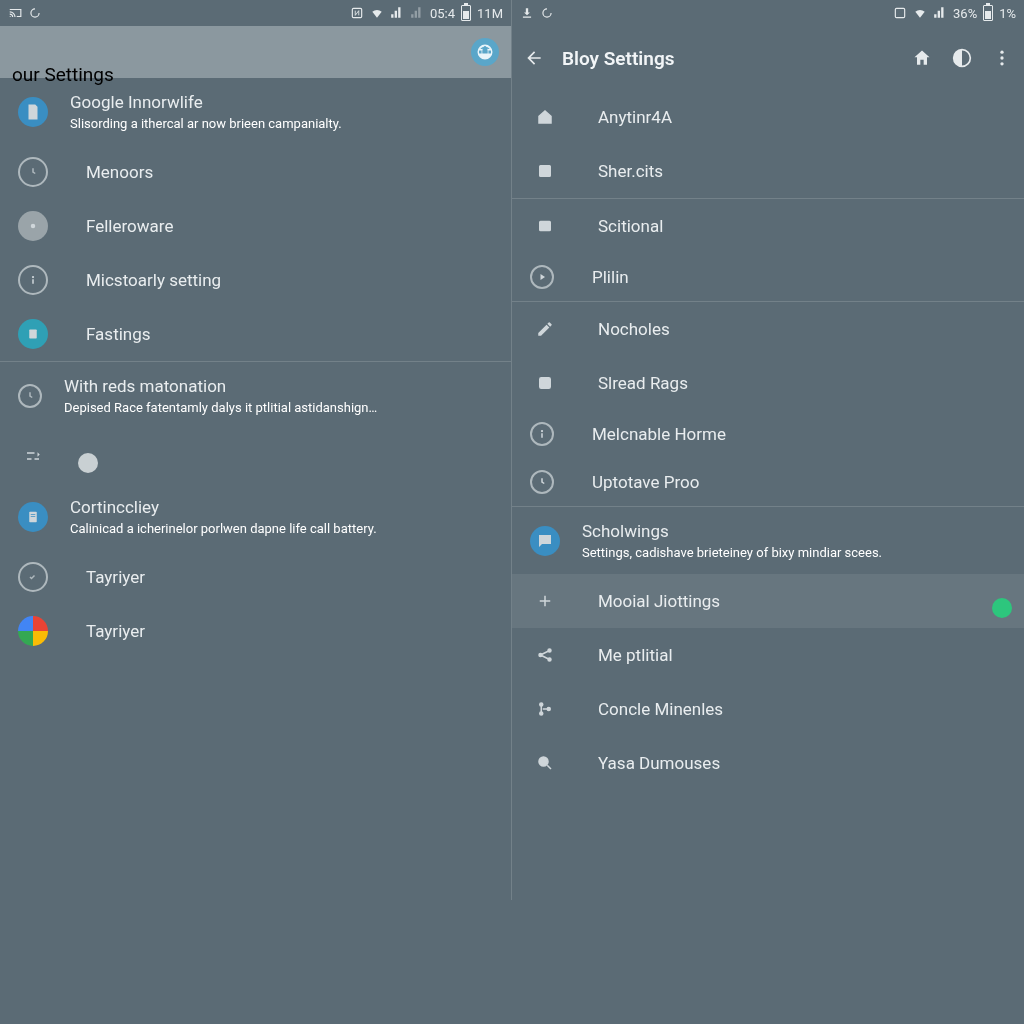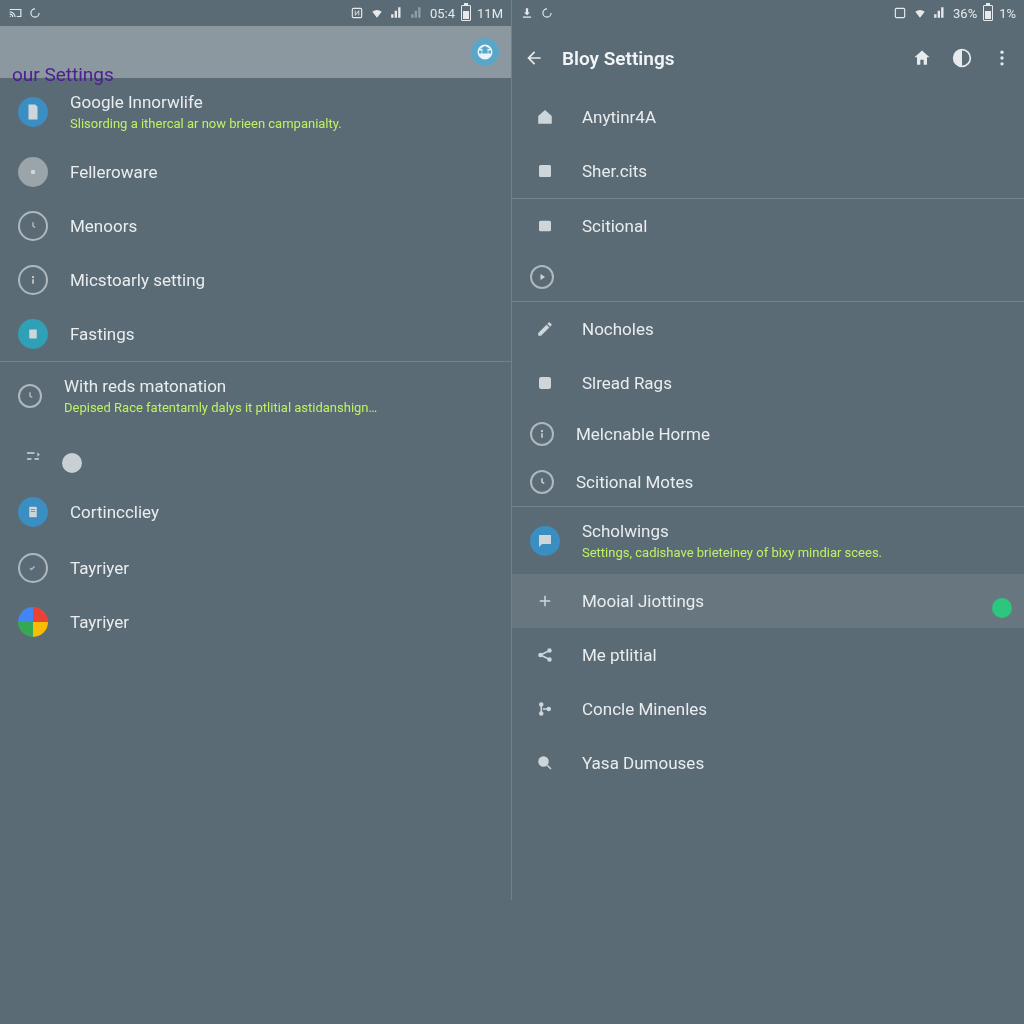--- a/index.html
+++ b/index.html
@@ -9,43 +9,43 @@
 
 .statusbar { height: 26px; background: #5b6b75; display: flex; align-items: center; justify-content: flex-end; padding: 0 8px; gap: 6px; color: #e6eaec; font-size: 13px; }
 .statusbar .sb-left { margin-right: auto; display: flex; gap: 6px; align-items: center; color: #cfd6da; }
 .statusbar svg { width: 14px; height: 14px; fill: #e6eaec; }
 .statusbar .battery { width: 10px; height: 16px; border: 1.5px solid #e6eaec; border-radius: 1px; position: relative; }
 .statusbar .battery::before { content: ''; position: absolute; top: -3px; left: 2px; width: 4px; height: 2px; background: #e6eaec; }
 .statusbar .battery::after { content: ''; position: absolute; bottom: 1px; left: 1px; right: 1px; height: 60%; background: #e6eaec; }
 
 .appbar { display: flex; align-items: center; padding: 0 12px; }
 .appbar-left { height: 52px; background: #8b989f; color: #2e3a41; }
-.appbar-left .title { font-size: 19px; color: #4c1d95; margin-top: 44px; }
+.appbar-left .title { font-size: 19px; color: #000000; margin-top: 44px; }
 .appbar-left .spacer { flex: 1; }
 .appbar-left .globe { width: 28px; height: 28px; border-radius: 50%; background: #5aa6c9; display: flex; align-items: center; justify-content: center; }
 .appbar-left .globe svg { width: 18px; height: 18px; fill: #e8f4fa; }
 
 .appbar-right { height: 64px; color: #f2f5f7; }
 .appbar-right .back { color: #f2f5f7; margin-right: 18px; display: flex; }
 .appbar-right .title { font-size: 19px; font-weight: 600; }
 .appbar-right .spacer { flex: 1; }
 .appbar-right .action { margin-left: 20px; color: #e6eaec; display: flex; }
 .appbar-right svg { width: 20px; height: 20px; fill: #e6eaec; }
 
 .list { flex: 1; overflow: hidden; }
 .row { display: flex; align-items: center; padding: 14px 16px 14px 18px; color: #e6eaec; }
-.row.tight { padding-top: 12px; padding-bottom: 12px; }
+.row.tight { padding-top: 12px; padding-bottom: 12px; gap: 16px; }
 .row .ic { width: 30px; height: 30px; flex-shrink: 0; display: flex; align-items: center; justify-content: center; margin-right: 22px; }
 .row .ic.circle { border-radius: 50%; }
 .row .ic.outline { border: 2px solid #aeb8bd; border-radius: 50%; }
 .row .ic.small { width: 24px; height: 24px; }
 .row .ic svg { width: 18px; height: 18px; fill: #cfd6da; }
 .row .txt { flex: 1; min-width: 0; }
 .row .txt .t1 { font-size: 17px; color: #e9edef; }
-.row .txt .t2 { font-size: 13px; color: #bef264; margin-top: 4px; white-space: nowrap; overflow: hidden; text-overflow: ellipsis; }
+.row .txt .t2 { font-size: 13px; color: #ffffff; margin-top: 4px; white-space: nowrap; overflow: hidden; text-overflow: ellipsis; }
 .row .tail { margin-left: 8px; }
 .row.highlight { background: rgba(255,255,255,0.08); }
 .divider { height: 1px; background: rgba(255,255,255,0.15); margin-left: 0; }
 
 .toggle-off { width: 30px; height: 14px; background: #9aa4a9; border-radius: 8px; position: relative; }
 .toggle-off::after { content: ''; position: absolute; right: -4px; top: -3px; width: 20px; height: 20px; background: #c9d0d3; border-radius: 50%; }
 .toggle-on { width: 30px; height: 14px; background: rgba(45,198,125,0.5); border-radius: 8px; position: relative; }
 .toggle-on::after { content: ''; position: absolute; right: -4px; top: -3px; width: 20px; height: 20px; background: #2dc67d; border-radius: 50%; }
 
 
@@ -105,37 +105,37 @@
           <svg viewBox="0 0 24 24" fill="#fff">
             <path d="M6 2h9l3 3v17H6zM8 6h8v1H8zm0 3h8v1H8zm0 3h8v1H8z"></path>
           </svg>
         </span>
       <div class="txt">
           <div class="t1">Google Innorwlife</div>
           <div class="t2">Slisording a ithercal ar now brieen campanialty.</div>
         </div>
     </div>
     <div class="row tight">
+      <span class="ic outline">
+          <svg viewBox="0 0 24 24">
+            <path d="M12 7v5l3 2" fill="none" stroke="#aeb8bd" stroke-width="2"></path>
+          </svg>
+        </span>
+      <div class="txt">
+          <div class="t1">Menoors</div>
+        </div>
+    </div>
+    <div class="row tight">
       <span class="ic circle bg-grey">
           <svg viewBox="0 0 24 24" fill="#5b6b75">
             <circle cx="12" cy="12" r="3"></circle>
           </svg>
         </span>
       <div class="txt">
           <div class="t1">Felleroware</div>
-        </div>
-    </div>
-    <div class="row tight">
-      <span class="ic outline">
-          <svg viewBox="0 0 24 24">
-            <path d="M12 7v5l3 2" fill="none" stroke="#aeb8bd" stroke-width="2"></path>
-          </svg>
-        </span>
-      <div class="txt">
-          <div class="t1">Menoors</div>
         </div>
     </div>
     <div class="row tight">
       <span class="ic outline">
           <svg viewBox="0 0 24 24" fill="#aeb8bd">
             <circle cx="12" cy="8" r="1.5"></circle>
             <rect x="11" y="11" width="2" height="6"></rect>
           </svg>
         </span>
       <div class="txt">
@@ -176,20 +176,21 @@
     <div class="row">
       <span class="ic circle bg-blue">
           <svg viewBox="0 0 24 24" fill="#fff">
             <rect x="7" y="5" width="10" height="14" rx="1"></rect>
             <rect x="9" y="8" width="6" height="1" fill="#3a8ec2"></rect>
             <rect x="9" y="11" width="6" height="1" fill="#3a8ec2"></rect>
           </svg>
         </span>
       <div class="txt">
           <div class="t1">Cortinccliey</div>
+          <div class="t2">Calinicad a icherinelor porlwen dapne life call battery.</div>
         </div>
     </div>
     <div class="row tight">
       <span class="ic outline">
           <svg viewBox="0 0 24 24" fill="#aeb8bd">
             <path d="M8 12l2 2 4-4" fill="none" stroke="#aeb8bd" stroke-width="2"></path>
           </svg>
         </span>
       <div class="txt">
           <div class="t1">Tayriyer</div>
@@ -290,20 +291,23 @@
       <div class="txt">
           <div class="t1">Scitional</div>
         </div>
     </div>
     <div class="row tight">
       <span class="ic outline small">
           <svg viewBox="0 0 24 24" fill="#cfd6da">
             <path d="M10 8l6 4-6 4z"></path>
           </svg>
         </span>
+      <div class="txt">
+          <div class="t1">Plilin</div>
+        </div>
     </div>
     <div class="divider"></div>
 
     <div class="row tight">
       <span class="ic">
           <svg viewBox="0 0 24 24" fill="#cfd6da">
             <path d="M3 17.25V21h3.75L17.8 9.94l-3.75-3.75L3 17.25zM20.7 7.04a1 1 0 0 0 0-1.41l-2.34-2.34a1 1 0 0 0-1.41 0l-1.83 1.83 3.75 3.75 1.83-1.83z"></path>
           </svg>
         </span>
       <div class="txt">
@@ -332,21 +336,21 @@
           <div class="t1">Melcnable Horme</div>
         </div>
     </div>
     <div class="row tight">
       <span class="ic outline small">
           <svg viewBox="0 0 24 24">
             <path d="M12 7v5l3 2" fill="none" stroke="#cfd6da" stroke-width="2"></path>
           </svg>
         </span>
       <div class="txt">
-          <div class="t1">Scitional Motes</div>
+          <div class="t1">Uptotave Proo</div>
         </div>
     </div>
     <div class="divider"></div>
 
     <div class="row">
       <span class="ic circle bg-blue">
           <svg viewBox="0 0 24 24" fill="#fff">
             <path d="M4 4h16v12H8l-4 4z"></path>
           </svg>
         </span>

